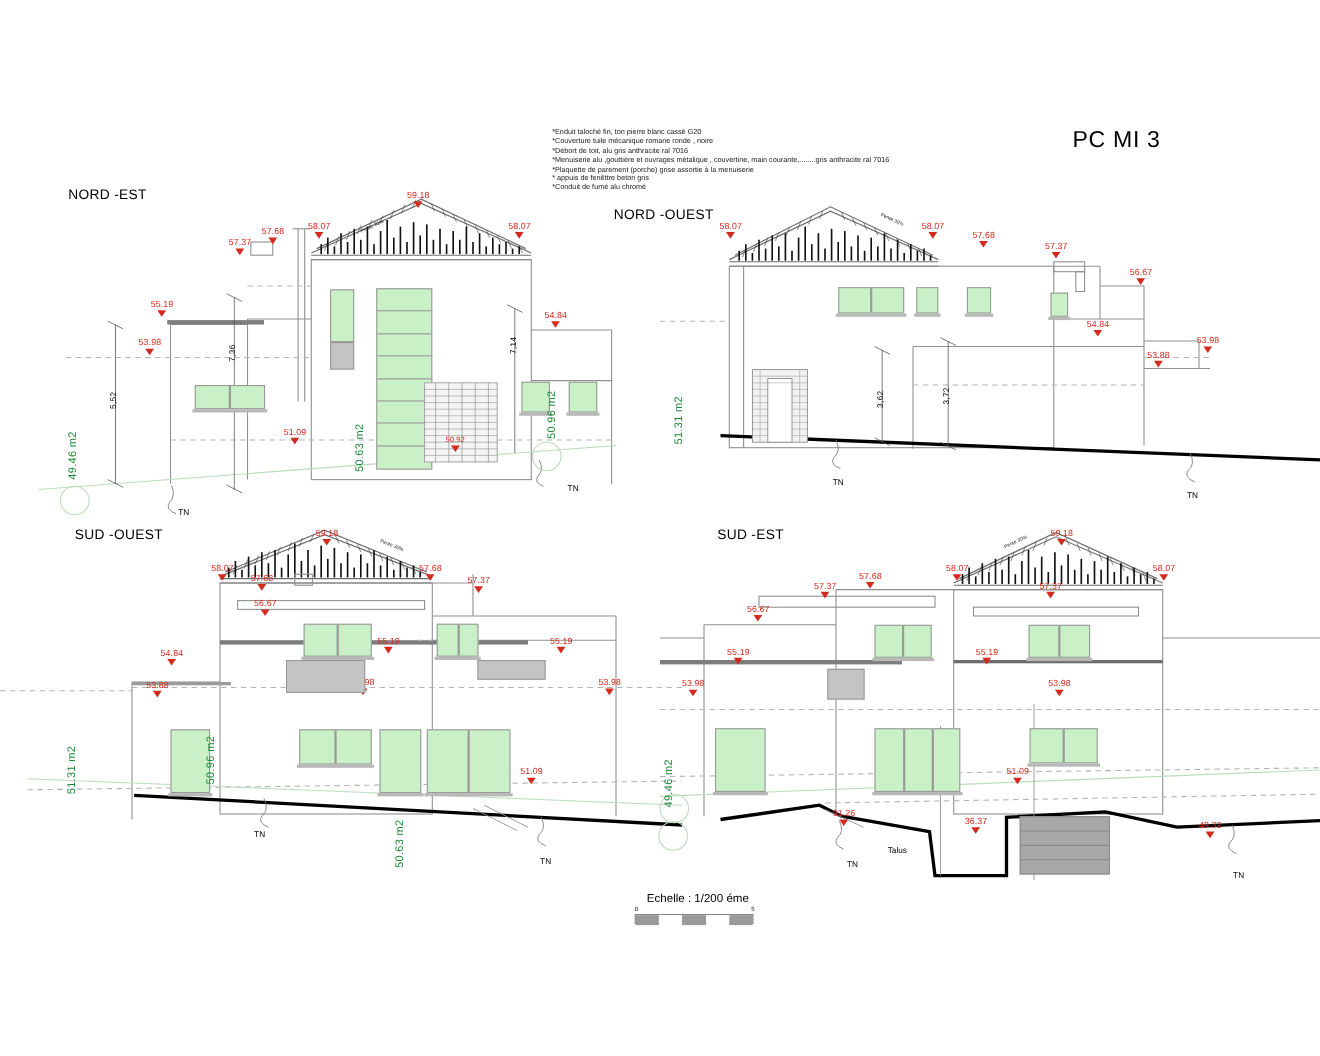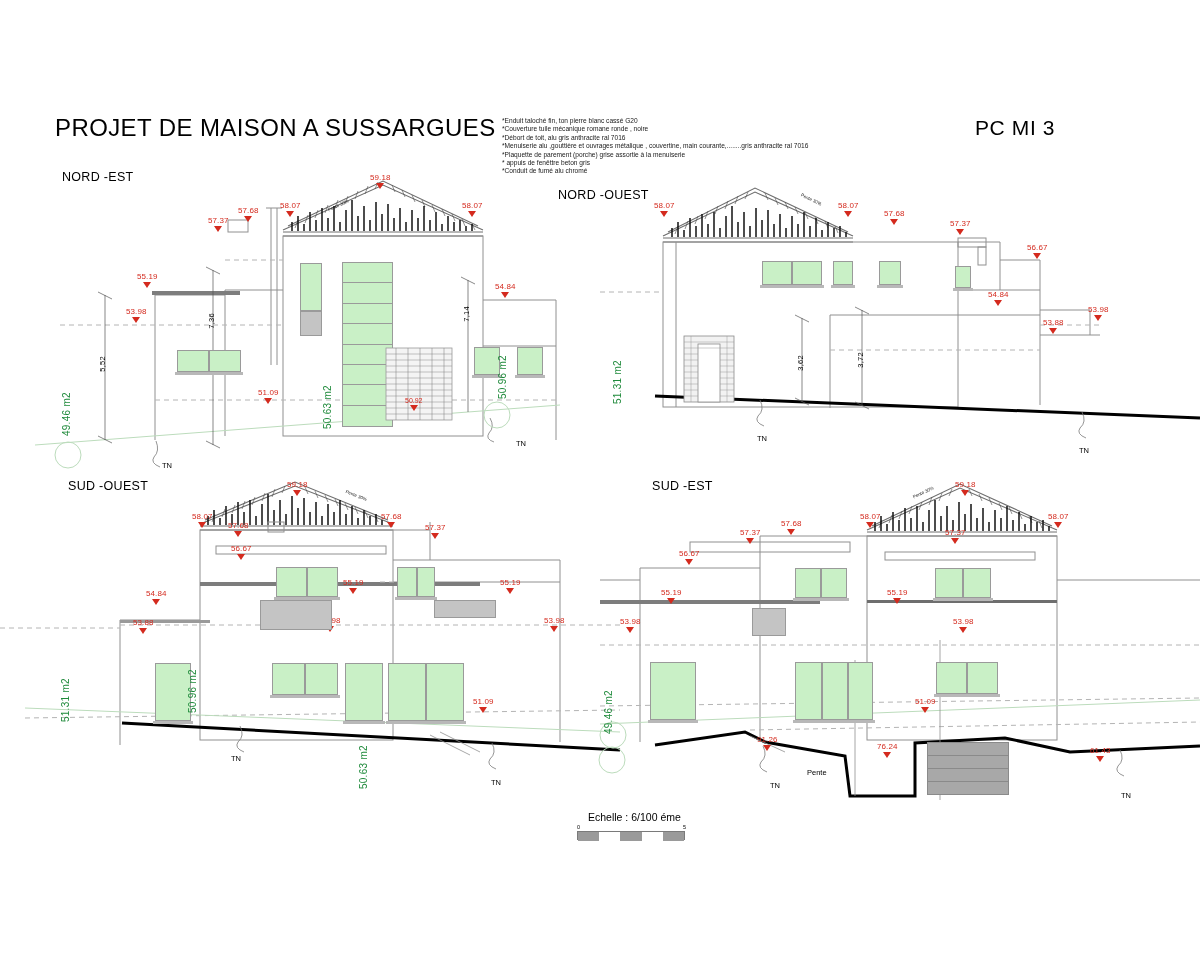--- a/index.html
+++ b/index.html
@@ -41,21 +41,20 @@
   .sb-off{background:#ffffff;}
   .sb-wrap{border:1px solid #7a7a7a;display:flex;width:108px;height:9px;box-sizing:border-box;}
 
   svg{overflow:visible;display:block;}
 </style>
 </head>
 <body>
 
 <div class="sheet">
 
-  <div class="abs main-title" style="left:55px;top:114px;">PROJET DE MAISON A SUSSARGUES</div>
   <div class="abs sheet-ref" style="left:975px;top:116px;">PC MI 3</div>
 
   <div class="abs" style="left:502px;top:117px;">
     <div class="spec-line">*Enduit taloché fin, ton pierre blanc cassé G20</div>
     <div class="spec-line">*Couverture tuile mécanique romane ronde , noire</div>
     <div class="spec-line">*Débort de toit, alu gris anthracite ral 7016</div>
     <div class="spec-line">*Menuiserie alu ,gouttière et ouvrages métalique , couvertine, main courante,........gris anthracite ral 7016</div>
     <div class="spec-line">*Plaquette de parement (porche) grise assortie à la menuiserie</div>
     <div class="spec-line">* appuis de fenêttre beton gris</div>
     <div class="spec-line">*Conduit de fumé alu chromé</div>
@@ -799,25 +798,25 @@
   </div>
   <div class="abs" style="left:915px;top:697px;">
     <div class="lvl">51.09</div>
     <div class="tri-s" style="margin:1px auto 0;"></div>
   </div>
   <div class="abs" style="left:757px;top:735px;">
     <div class="lvl">91.26</div>
     <div class="tri-s" style="margin:1px auto 0;"></div>
   </div>
   <div class="abs" style="left:877px;top:742px;">
-    <div class="lvl">76.24</div>
+    <div class="lvl">36.37</div>
     <div class="tri-s" style="margin:1px auto 0;"></div>
   </div>
   <div class="abs" style="left:1090px;top:746px;">
-    <div class="lvl">61.43</div>
+    <div class="lvl">49.32</div>
     <div class="tri-s" style="margin:1px auto 0;"></div>
   </div>
 
   <div class="abs" style="left:795px;top:568px;width:52px;height:34px;">
     <div class="win" style="width:52px;height:30px;position:relative;">
       <div class="win-mull" style="left:24px;"></div>
     </div>
     <div class="win-sill" style="position:absolute;left:-2px;top:30px;width:56px;"></div>
   </div>
   <div class="abs" style="left:935px;top:568px;width:56px;height:34px;">
@@ -847,25 +846,25 @@
 
   <div class="abs grey-panel-d" style="left:927px;top:742px;width:82px;height:53px;">
     <div style="position:absolute;left:0;right:0;top:12px;height:1px;background:#8a8a8a;"></div>
     <div style="position:absolute;left:0;right:0;top:25px;height:1px;background:#8a8a8a;"></div>
     <div style="position:absolute;left:0;right:0;top:38px;height:1px;background:#8a8a8a;"></div>
   </div>
 
   <div class="abs green-lbl" style="left:603px;top:690px;">49.46 m2</div>
   <div class="abs tn" style="left:770px;top:781px;">TN</div>
   <div class="abs tn" style="left:1121px;top:791px;">TN</div>
-  <div class="abs talus" style="left:807px;top:768px;">Pente</div>
+  <div class="abs talus" style="left:807px;top:768px;">Talus</div>
   <div class="abs pente" style="left:912px;top:490px;transform:rotate(-25deg);">Pente 30%</div>
 
   <div class="abs" style="left:588px;top:811px;">
-    <div class="scale-title">Echelle : 6/100 éme</div>
+    <div class="scale-title">Echelle : 1/200 éme</div>
     <div style="position:relative;margin-top:8px;left:-11px;">
       <div class="scale-num" style="position:absolute;left:0;top:-7px;">0</div>
       <div class="scale-num" style="position:absolute;left:106px;top:-7px;">5</div>
       <div class="sb-wrap" style="margin-top:4px;">
         <div class="sb-seg sb-on" style="width:21.6px;"></div>
         <div class="sb-seg sb-off" style="width:21.6px;"></div>
         <div class="sb-seg sb-on" style="width:21.6px;"></div>
         <div class="sb-seg sb-off" style="width:21.6px;"></div>
         <div class="sb-seg sb-on" style="width:21.6px;"></div>
       </div>

